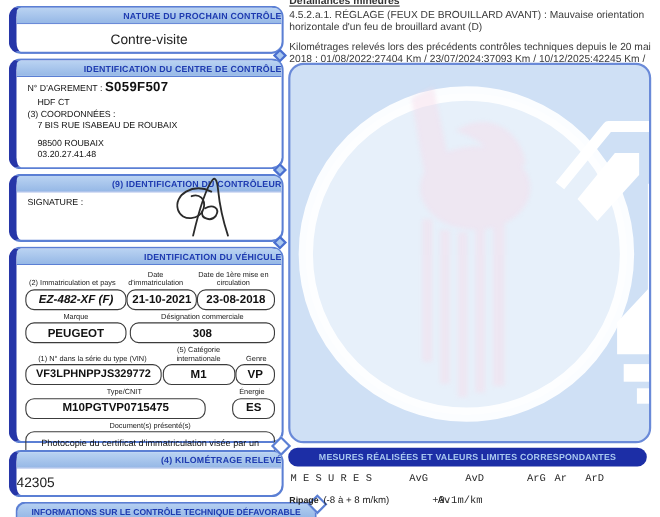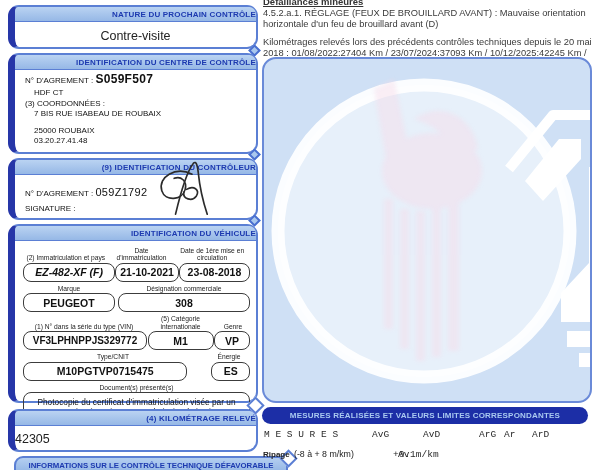--- a/index.html
+++ b/index.html
@@ -92,32 +92,28 @@
   <section class="box" style="top:53px;height:101px;">
     <div class="box-header">IDENTIFICATION DU CENTRE DE CONTRÔLE</div>
     <div class="content">
       <div class="line" style="margin-bottom:2px;">
         <span class="lbl-sm">N° D'AGREMENT :</span>
         <span class="val-big">S059F507</span>
       </div>
       <div class="line ind">HDF CT</div>
       <div class="line">(3) COORDONNÉES :</div>
       <div class="line ind">7 BIS RUE ISABEAU DE ROUBAIX</div>
-      <div class="line ind sp">25000 ROUBAIX</div>
+      <div class="line ind sp">98500 ROUBAIX</div>
       <div class="line ind">03.20.27.41.48</div>
     </div>
   </section>
 
   <section class="box" style="top:158px;height:62px;">
     <div class="box-header">(9) IDENTIFICATION DU CONTRÔLEUR</div>
     <div class="content">
-      <div class="line" style="margin-top:8px;margin-bottom:5px;">
-        <span class="lbl-sm">N° D'AGREMENT :</span>
-        <span class="val-mid">059Z1792</span>
-      </div>
       <div class="line">SIGNATURE :</div>
     </div>
     <svg width="62" height="58" viewBox="0 0 90 84" style="position:absolute;right:46px;top:-1px;overflow:visible;">
       <g fill="none" stroke="#2b2b2b" stroke-width="2.4" stroke-linecap="round">
         <path d="M40,80 C48,46 58,16 66,6 C70,2 72,10 73,20 C75,40 80,62 86,80"></path>
         <path d="M64,22 C40,10 14,26 20,46 C25,62 50,60 54,44 C57,32 48,24 38,28"></path>
         <path d="M56,44 C66,38 76,44 70,54 C64,62 50,58 52,48"></path>
       </g>
     </svg>
   </section>

